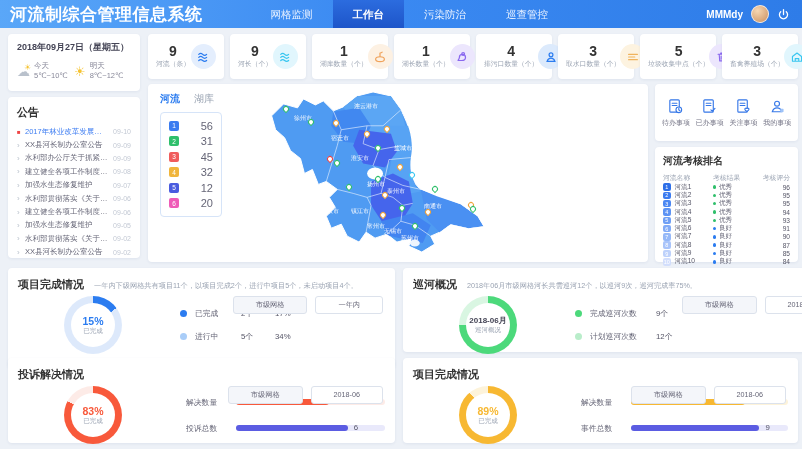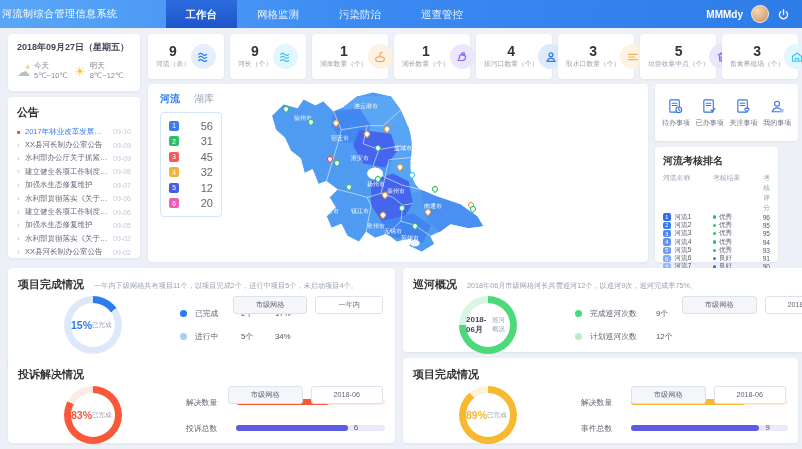--- a/index.html
+++ b/index.html
@@ -1,20 +1,20 @@
 <!DOCTYPE html>
 <html><head>
 <meta charset="utf-8">
 <style>
 *{margin:0;padding:0;box-sizing:border-box}
 body{background:#dfe5ee;font-family:"Liberation Sans","DejaVu Sans",sans-serif}
 .app{position:relative;width:802px;height:449px;background:#edf1f7;overflow:hidden}
 
 .hdr{position:absolute;left:0;top:0;width:802px;height:28px;background:linear-gradient(95deg,#5aa7f8 0%,#3b8af2 45%,#2e7ce8 100%);display:flex;align-items:center;z-index:5}
-.hdr-title{margin-left:2px;font-size:10px;font-weight:normal;color:#fff;letter-spacing:.5px}
+.hdr-title{margin-left:10px;font-size:17px;font-weight:bold;color:#fff;letter-spacing:.5px}
 .nav{display:flex;margin-left:48px;height:28px}
 .nav-item{padding:0 20px;line-height:28px;font-size:10.5px;color:#e8f1ff;cursor:pointer}
 .nav-item.active{background:linear-gradient(180deg,#2c6cdf,#1d55c9);color:#fff;font-weight:bold}
 .hdr-user{margin-left:auto;display:flex;align-items:center;gap:8px;margin-right:12px}
 .hdr-name{font-size:10px;color:#fff;font-weight:bold}
 .avatar{width:18px;height:18px;border-radius:50%;background:radial-gradient(circle at 35% 30%,#f6d7b2,#c98f5f);border:1px solid rgba(255,255,255,.7)}
 .pwr{width:13px;height:13px;color:#fff}
 
 .card{position:absolute;background:#fff;border-radius:4px;box-shadow:0 1px 3px rgba(30,60,120,.07)}
 
@@ -56,42 +56,42 @@
 .map-wrap{position:absolute;left:100px;top:2px;width:270px;height:174px}
 .map-wrap svg{position:absolute;left:0;top:0}
 .map-city{position:absolute;font-size:6px;color:rgba(255,255,255,.95);transform:translate(-50%,-50%);white-space:nowrap;pointer-events:none}
 .map-pin{position:absolute;width:6px;height:6px;background:#fff;border:1.6px solid #2fbf6b;border-radius:50% 50% 0 50%;transform:rotate(45deg);cursor:pointer}
 
 .qa-card{left:655px;top:84px;width:143px;height:57px;display:flex;align-items:center;justify-content:space-around;padding:0 4px}
 .qa{display:flex;flex-direction:column;align-items:center;gap:3px;cursor:pointer}
 .qa svg{width:17px;height:17px;color:#3577e8}
 .qa-lbl{font-size:7px;color:#778}
 
-.rk-card{left:655px;top:147px;width:123px;height:115px;padding:7px 8px 12px}
+.rk-card{left:655px;top:147px;width:143px;height:115px;padding:7px 8px 12px}
 .rk-title{font-size:10px;font-weight:bold;color:#333}
 .rk-head{display:flex;margin-top:5px;font-size:6.8px;color:#9aa3b2}
 .rk-head .c1{width:50px}.rk-head .c2{width:48px}.rk-head .c3{flex:1;text-align:right}
 .rk-row{display:flex;align-items:center;height:8.3px;font-size:6.6px;color:#556}
 .rk-badge{width:7.5px;height:7.5px;border-radius:2px;background:#3b7bf0;color:#fff;font-size:5.5px;display:flex;align-items:center;justify-content:center;margin-right:4px}
 .rk-name{width:38px}
 .rk-dot{width:3.5px;height:3.5px;border-radius:50%;margin-right:3px}
 .rk-res{width:41px;color:#667}
 .rk-score{flex:1;text-align:right}
 
 .panel{padding:9px 10px}
 .p-proj{left:8px;top:268px;width:387px;height:100px}
 .p-patrol{left:403px;top:268px;width:446px;height:84px}
 .p-comp{left:8px;top:358px;width:387px;height:85px}
 .p-event{left:403px;top:358px;width:395px;height:85px}
 .p-head{display:flex;align-items:baseline}
 .p-title{font-size:11px;font-weight:bold;color:#333;flex:none}
 .p-sub{margin-left:10px;font-size:7.2px;color:#9aa3b2;white-space:nowrap;overflow:hidden;text-overflow:ellipsis}
 .p-body{display:flex;align-items:center;margin-top:4px}
 .donut{width:58px;height:58px;border-radius:50%;position:relative;margin-left:46px;flex:none}
-.donut-hole{position:absolute;inset:7px;background:#fff;border-radius:50%;display:flex;align-items:center;}
+.donut-hole{position:absolute;inset:7px;background:#fff;border-radius:50%;display:flex;flex-direction:column;align-items:center;justify-content:center}
 .d-val{font-size:10.5px;font-weight:bold;line-height:12px}
 .d-lbl{font-size:6.5px;color:#9aa3b2}
 .d-l1{font-size:8px;font-weight:bold;color:#445;line-height:10px}
 .p-legend{margin-left:58px;display:flex;flex-direction:column;gap:12px}
 .pl-row{display:flex;align-items:center;font-size:7.8px;color:#667}
 .pl-dot{width:7px;height:7px;border-radius:50%;margin-right:8px;flex:none}
 .pl-lbl{width:46px}
 .pl-lbl.w{width:66px}
 .pl-cnt{width:34px;color:#556}
 .pl-pct{color:#556}
@@ -107,22 +107,22 @@
 .bar-val{position:absolute;top:-2px;font-size:7.8px;color:#556}
 </style>
 </head>
 <body>
 
 <div class="app">
 
   <div class="hdr">
     <div class="hdr-title">河流制综合管理信息系统</div>
     <div class="nav">
+      <div class="nav-item">网格监测</div>
       <div class="nav-item active">工作台</div>
-      <div class="nav-item">网格监测</div>
       <div class="nav-item">污染防治</div>
       <div class="nav-item">巡查管控</div>
     </div>
     <div class="hdr-user">
       <span class="hdr-name">MMMdy</span>
       <span class="avatar"></span>
       <svg class="pwr" viewBox="0 0 16 16" fill="none" stroke="currentColor" stroke-width="1.6" stroke-linecap="round">
           <path d="M8 2v6"></path>
           <path d="M4.6 4.6a5 5 0 1 0 6.8 0"></path>
         </svg>

